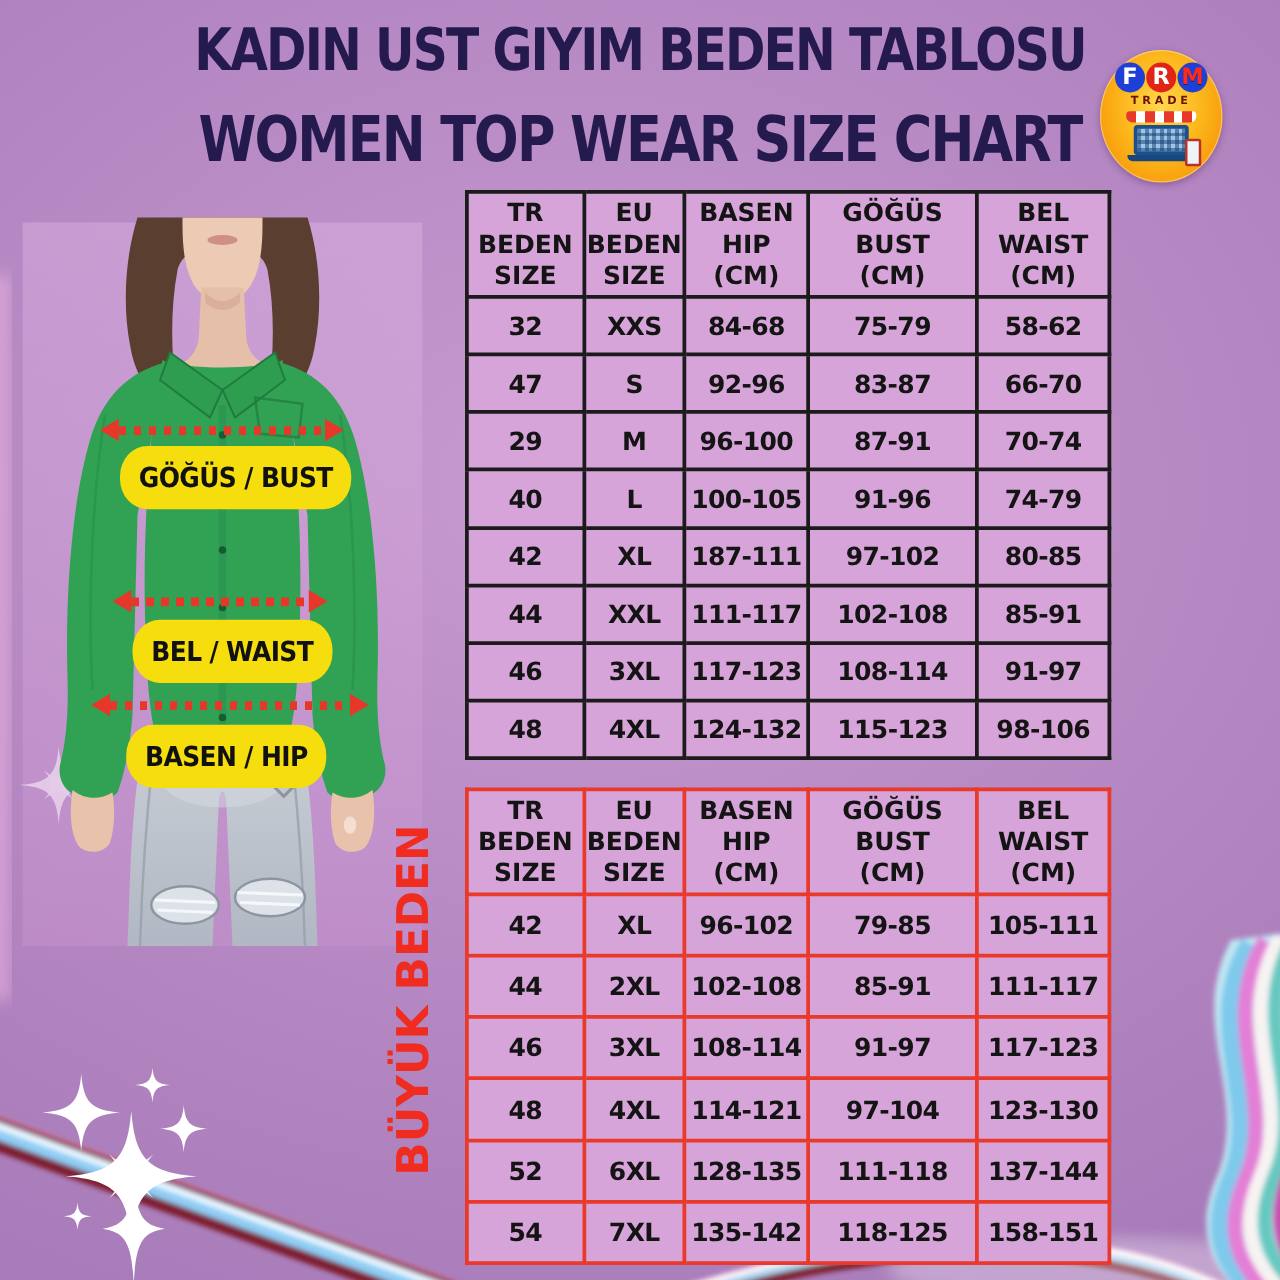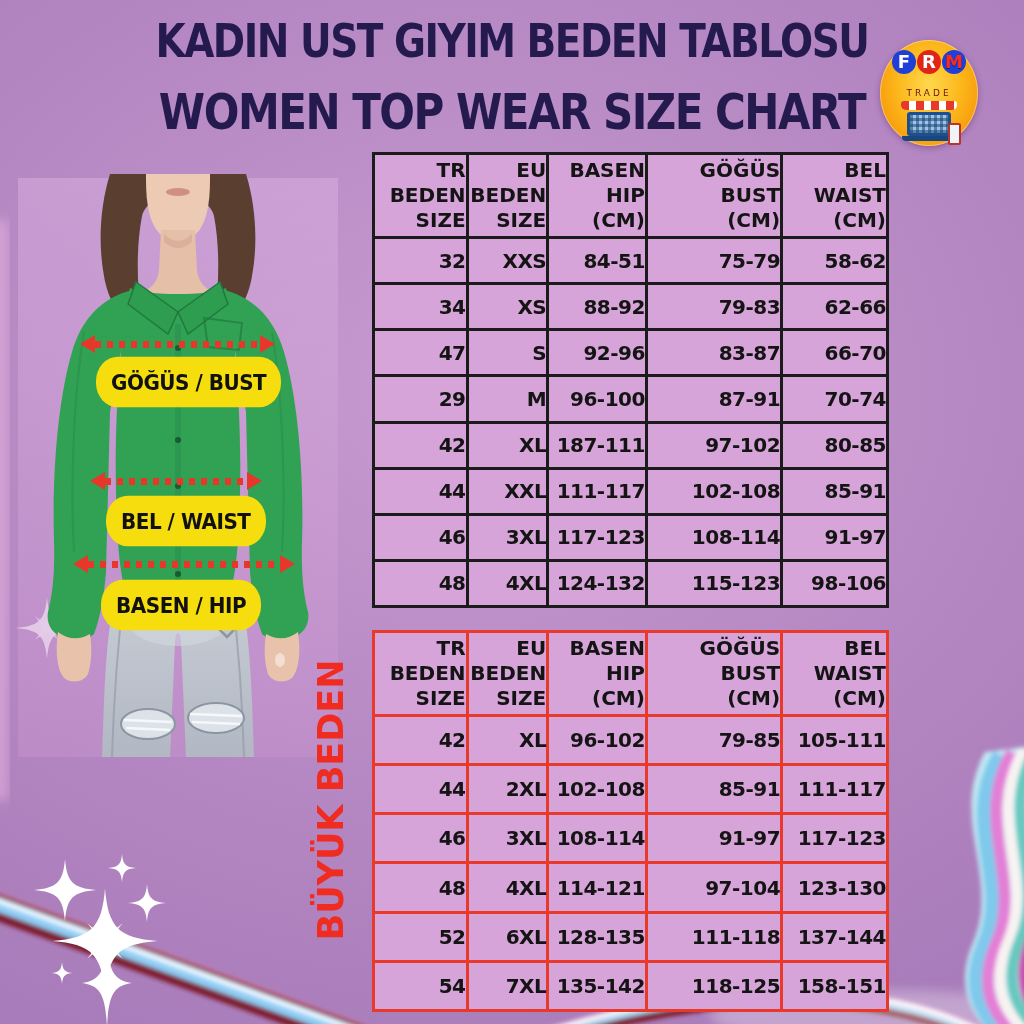--- a/index.html
+++ b/index.html
@@ -26,21 +26,21 @@
   .logo{position:absolute;left:880px;top:40px;width:98px;height:106px;border-radius:50%;
     background:radial-gradient(ellipse at 50% 42%, #ffd84d 0%, #fcb81d 45%, var(--logo-orange) 78%, #ef8c06 100%);
     box-shadow:0 0 0 1px rgba(255,255,255,.35) inset, 0 2px 6px rgba(60,20,80,.35);
     display:flex;flex-direction:column;align-items:center;padding-top:10px;}
   .logo-letters{display:flex;gap:1px;align-items:center;}
   .logo-letter{display:inline-flex;width:24px;height:24px;border-radius:50%;
     align-items:center;justify-content:center;font-weight:bold;font-size:18px;color:#fff;line-height:1;}
   .lf{background:#1e3fd8;}
   .lr{background:#e02517;}
   .lm{background:#1e3fd8;color:#ff2a1a;text-shadow:0 1px 0 #12246e;}
-  .logo-trade{font-size:9px;font-weight:normal;letter-spacing:3px;color:#6b1208;margin-top:14px;}
+  .logo-trade{font-size:9px;font-weight:bold;letter-spacing:3px;color:#6b1208;margin-top:2px;}
   .logo-shop{position:relative;width:56px;margin-top:3px;}
   .awning{width:56px;height:9px;border-radius:3px 3px 5px 5px;
     background:repeating-linear-gradient(90deg,#e6392b 0 8px,#ffffff 8px 15px);}
   .laptop{width:44px;height:24px;margin:2px auto 0;background:#9cc6e8;border:3px solid #1c4f8d;border-radius:3px;
     background-image:repeating-linear-gradient(90deg,rgba(20,60,110,.5) 0 3px,transparent 3px 6px),
                      repeating-linear-gradient(0deg,rgba(20,60,110,.5) 0 3px,transparent 3px 6px);}
   .laptop-base{width:54px;height:5px;margin:0 auto;background:#17477e;border-radius:0 0 4px 4px;}
   .phone{position:absolute;right:-4px;bottom:-4px;width:13px;height:22px;background:#eef3f8;
     border:2px solid #b8332a;border-radius:2px;}
 
@@ -61,21 +61,21 @@
   
   .pill{position:absolute;background:var(--label-yellow);border-radius:22px;
     color:#111;font-weight:bold;font-size:20px;letter-spacing:-0.5px;white-space:nowrap;
     padding:13px 15px;line-height:1;transform:scaleY(1.1);}
   .p-bust{left:96px;top:359px;}
   .p-waist{left:106px;top:498px;}
   .p-hip{left:101px;top:582px;}
 
   
   table{position:absolute;border-collapse:collapse;table-layout:fixed;
-    font-weight:bold;color:var(--table-ink);text-align:right;}
+    font-weight:bold;color:var(--table-ink);text-align:center;}
   td,th{background:var(--cell-bg);vertical-align:middle;}
   th{white-space:pre-line;font-size:20px;line-height:1.25;}
   td{font-size:20px;letter-spacing:-0.5px;}
   .tbl-standard{left:372px;top:152px;width:517px;height:456px;}
   .tbl-standard td,.tbl-standard th{border:3px solid var(--standard-border);}
   .tbl-plus{left:372px;top:630px;width:517px;height:382px;}
   .tbl-plus td,.tbl-plus th{border:3px solid var(--plus-border);}
   thead tr{height:84px;}
 
   .side-label{position:absolute;left:331px;top:800px;transform:translate(-50%,-50%) rotate(-90deg);
@@ -262,44 +262,44 @@
 (CM)</th>
           <th>BEL
 WAIST
 (CM)</th>
         </tr>
       </thead>
     <tbody>
         <tr>
           <td>32</td>
           <td>XXS</td>
-          <td>84-51</td>
+          <td>84-68</td>
           <td>75-79</td>
           <td>58-62</td>
-        </tr>
-        <tr>
-          <td>34</td>
-          <td>XS</td>
-          <td>88-92</td>
-          <td>79-83</td>
-          <td>62-66</td>
         </tr>
         <tr>
           <td>47</td>
           <td>S</td>
           <td>92-96</td>
           <td>83-87</td>
           <td>66-70</td>
         </tr>
         <tr>
           <td>29</td>
           <td>M</td>
           <td>96-100</td>
           <td>87-91</td>
           <td>70-74</td>
+        </tr>
+        <tr>
+          <td>40</td>
+          <td>L</td>
+          <td>100-105</td>
+          <td>91-96</td>
+          <td>74-79</td>
         </tr>
         <tr>
           <td>42</td>
           <td>XL</td>
           <td>187-111</td>
           <td>97-102</td>
           <td>80-85</td>
         </tr>
         <tr>
           <td>44</td>

